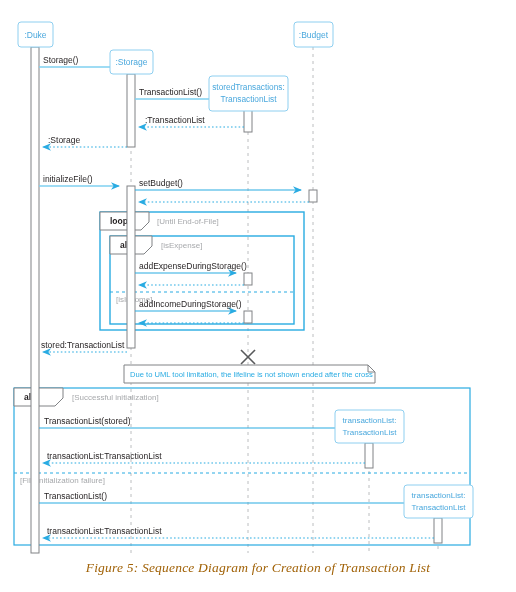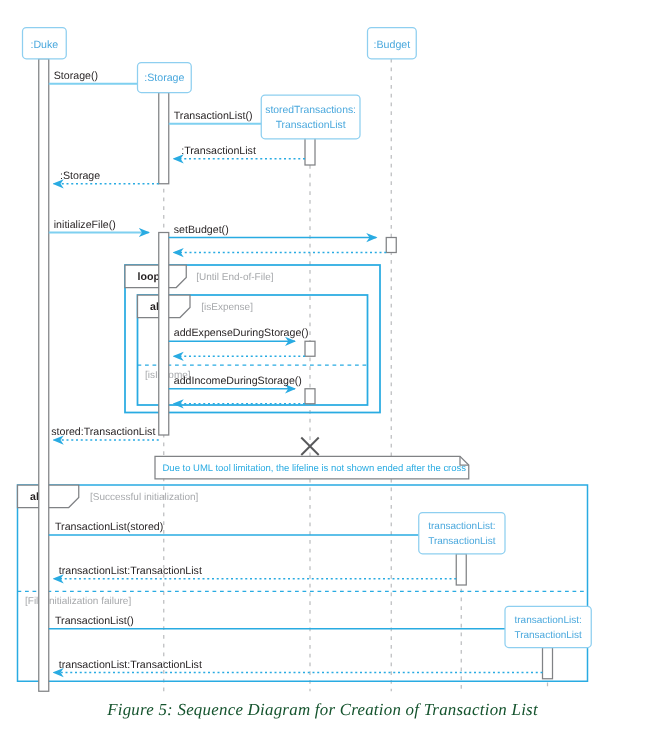--- a/index.html
+++ b/index.html
@@ -2,21 +2,21 @@
 <html><head>
 <meta charset="utf-8">
 <style>
   html,body{margin:0;padding:0;background:#ffffff;}
   body{width:516px;height:592px;overflow:hidden;
        font-family:"Liberation Sans","DejaVu Sans",sans-serif;}
   #stage{position:relative;width:516px;height:592px;}
   svg#diagram{position:absolute;left:0;top:0;width:516px;height:592px;}
   .cap{position:absolute;left:0;top:560px;width:516px;text-align:center;
        font-family:"Liberation Serif","DejaVu Serif",serif;
-       font-style:italic;font-size:13.5px;color:#14532d;letter-spacing:.2px;}
+       font-style:italic;font-size:13.5px;color:#a16207;letter-spacing:.2px;}
   text{font-family:"Liberation Sans","DejaVu Sans",sans-serif;}
 </style>
 </head>
 <body>
 
 <div id="stage">
 
   <svg id="diagram" viewBox="0 0 516 592">
     <defs>
       <marker id="arrSolid" markerWidth="9" markerHeight="9" refX="8" refY="4.5" orient="auto" markerUnits="userSpaceOnUse">

